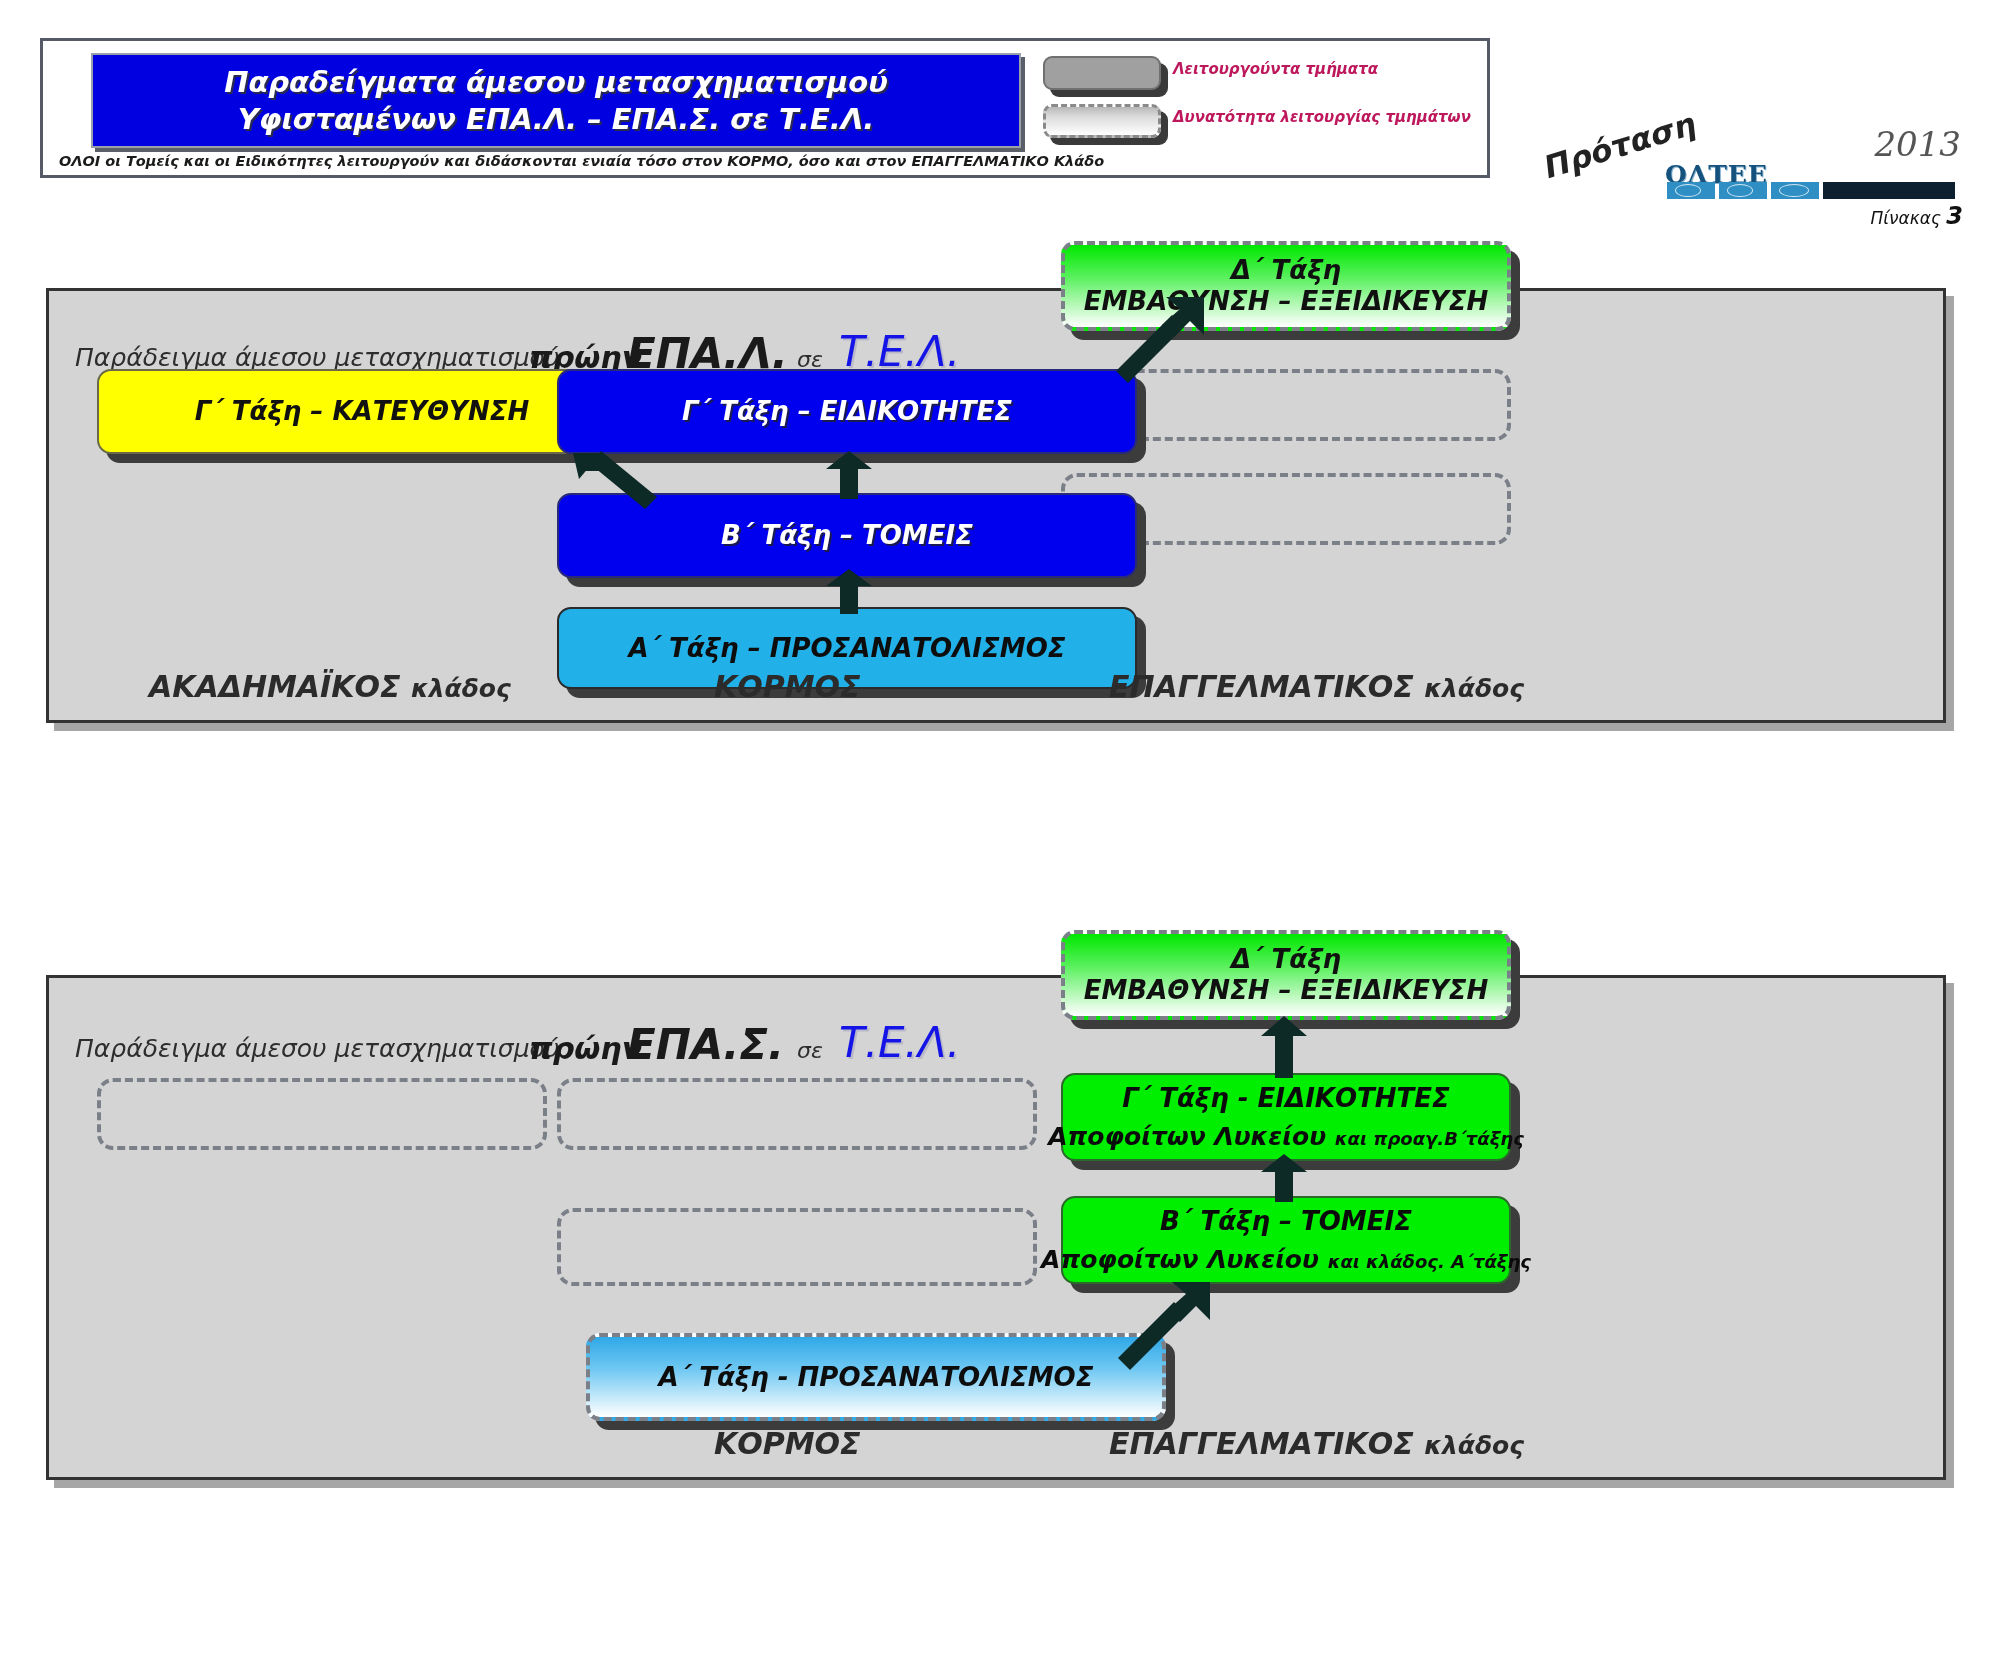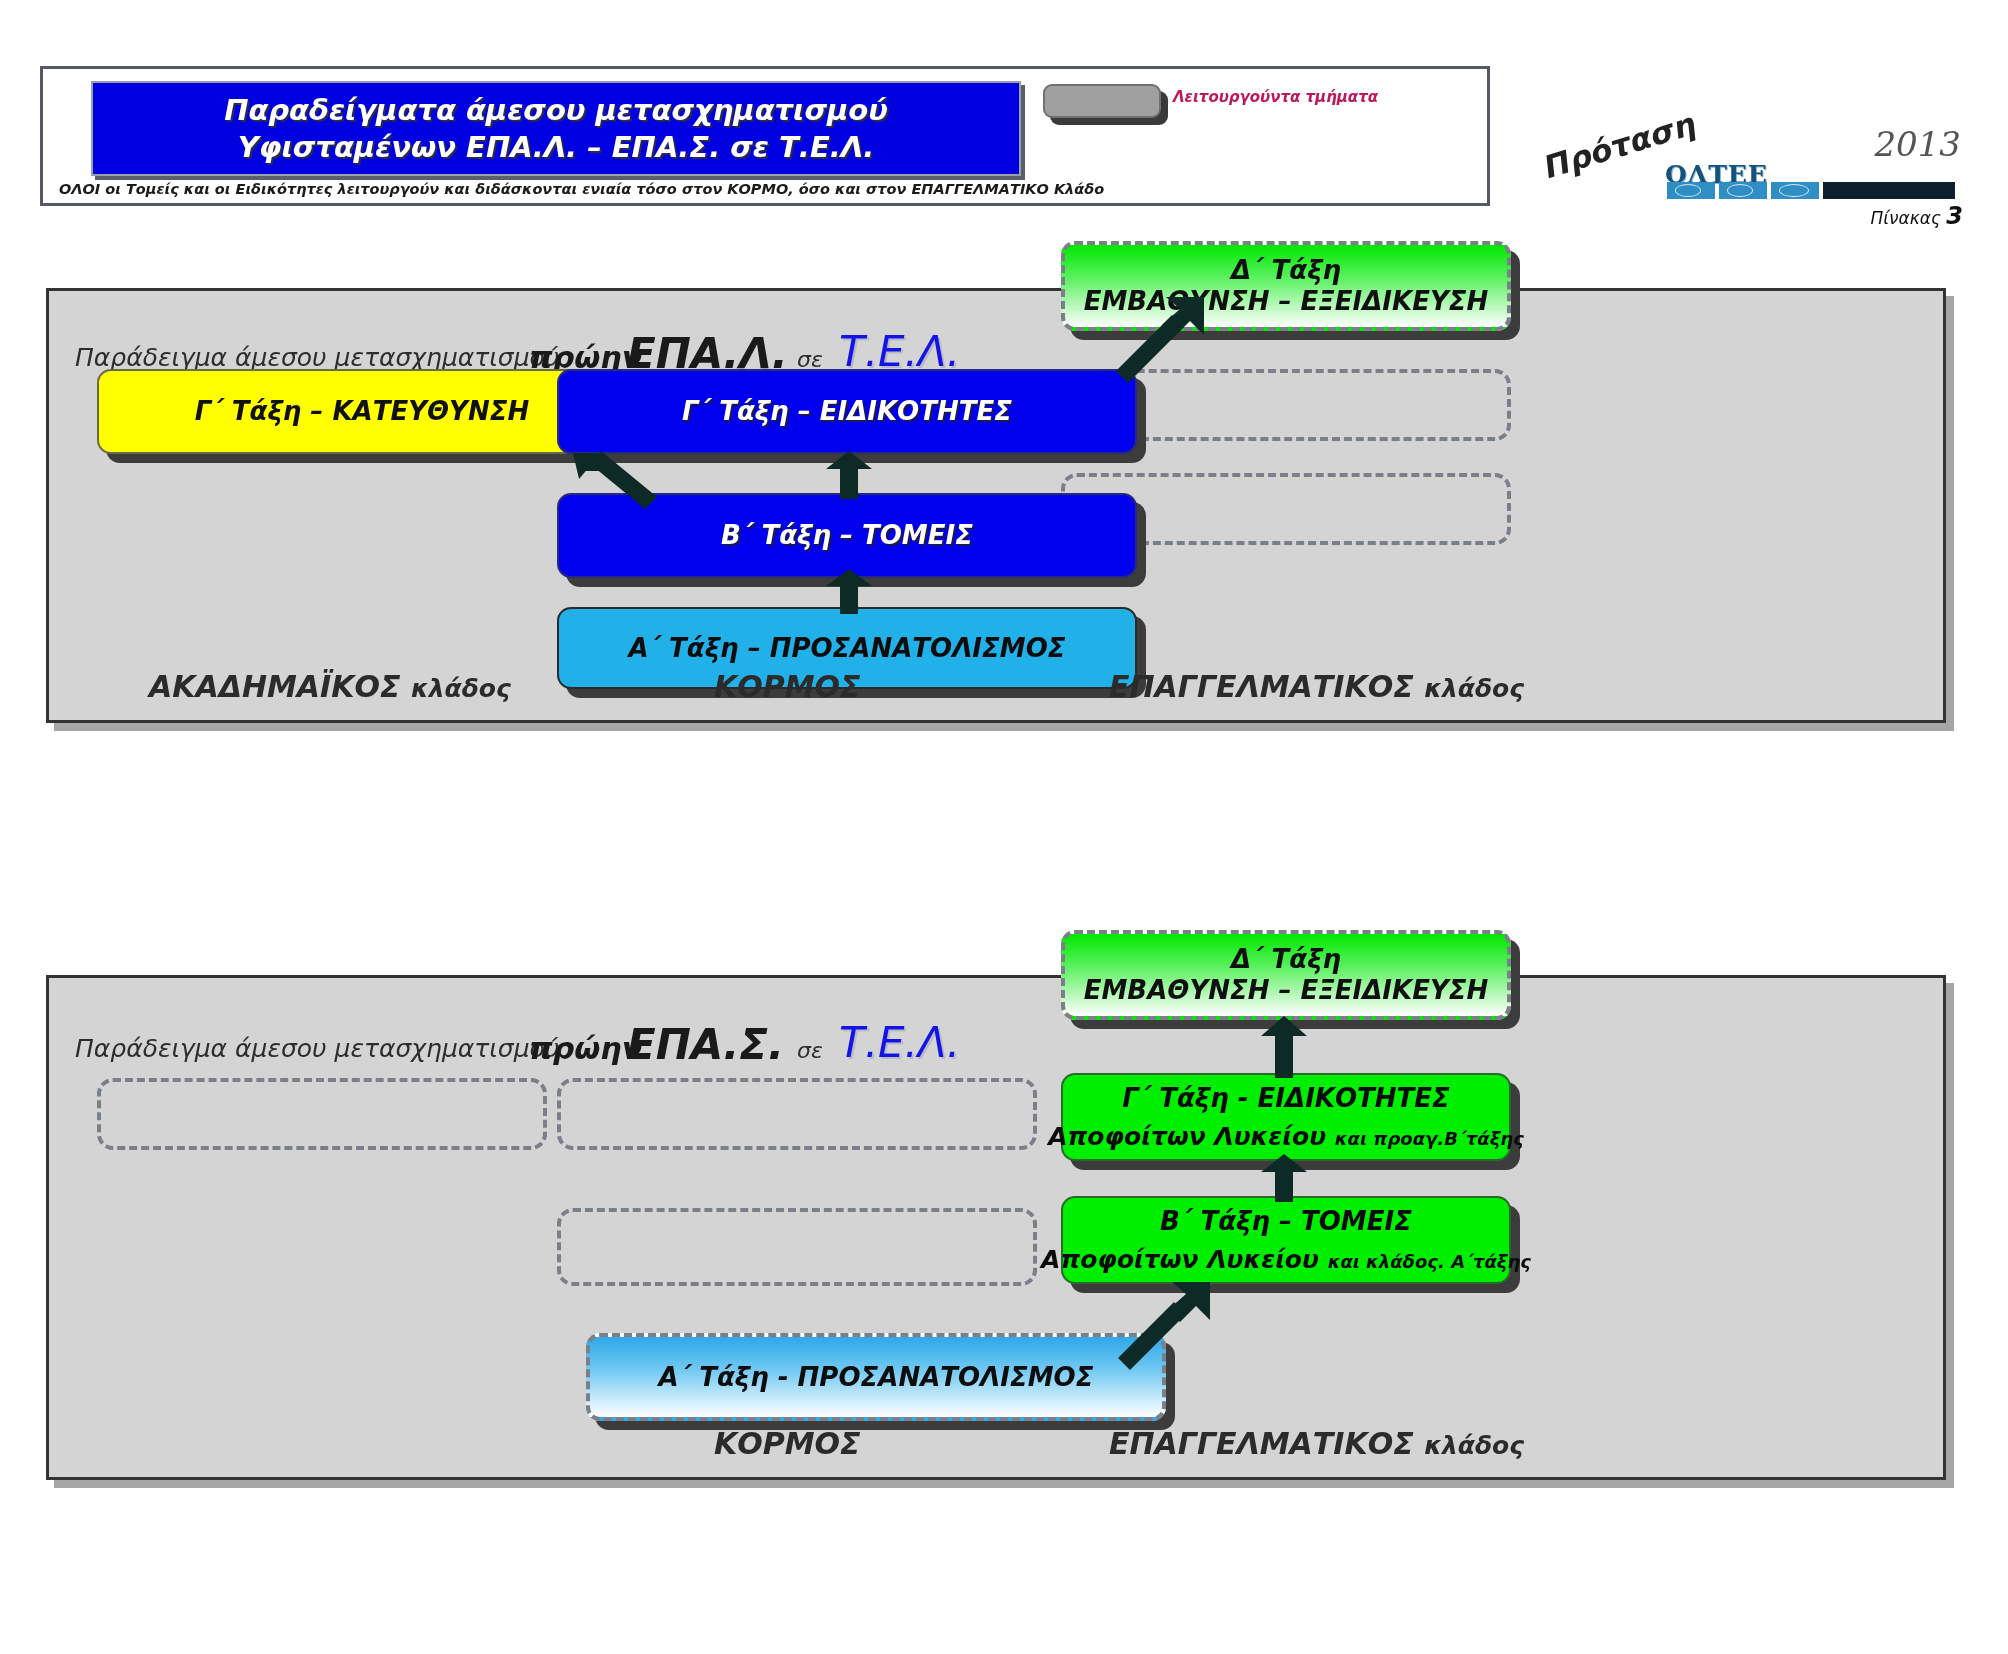--- a/index.html
+++ b/index.html
@@ -11,21 +11,20 @@
     overflow: hidden;
   }
 
   
   #header-card {
     position: absolute;
     left: 40px; top: 38px;
     width: 1450px; height: 140px;
     background: #ffffff;
     border: 3px solid #555a66;
-    margin-top: 28px;
   }
   #title-banner {
     position: absolute;
     left: 48px; top: 12px;
     width: 930px; height: 95px;
     background: #0000e0;
     border: 2px solid #9aa0aa;
     box-shadow: 4px 4px 0 #5a5f6a;
     display: flex; flex-direction: column;
     align-items: center; justify-content: center;
@@ -201,20 +200,26 @@
     <div class="title-line">Παραδείγματα άμεσου μετασχηματισμού</div>
     <div class="title-line">Υφισταμένων  ΕΠΑ.Λ. – ΕΠΑ.Σ. σε Τ.Ε.Λ.</div>
   </div>
 
   <div id="legend">
     <div class="legend-row">
       <div class="legend-swatch-wrap">
         <div class="legend-swatch sw-solid"></div>
       </div>
       <div class="legend-text">Λειτουργούντα τμήματα</div>
+    </div>
+    <div class="legend-row">
+      <div class="legend-swatch-wrap">
+        <div class="legend-swatch sw-dashed"></div>
+      </div>
+      <div class="legend-text">Δυνατότητα λειτουργίας τμημάτων</div>
     </div>
   </div>
 
   <div id="subtitle-bar">ΟΛΟΙ οι Τομείς και οι Ειδικότητες λειτουργούν και διδάσκονται ενιαία τόσο στον ΚΟΡΜΟ, όσο και στον ΕΠΑΓΓΕΛΜΑΤΙΚΟ Κλάδο</div>
 </div>
 
 <div id="proposal-block">
   <div id="proposal-word">Πρόταση</div>
   <div id="year-label">2013</div>
   <div id="logo-wrap">

